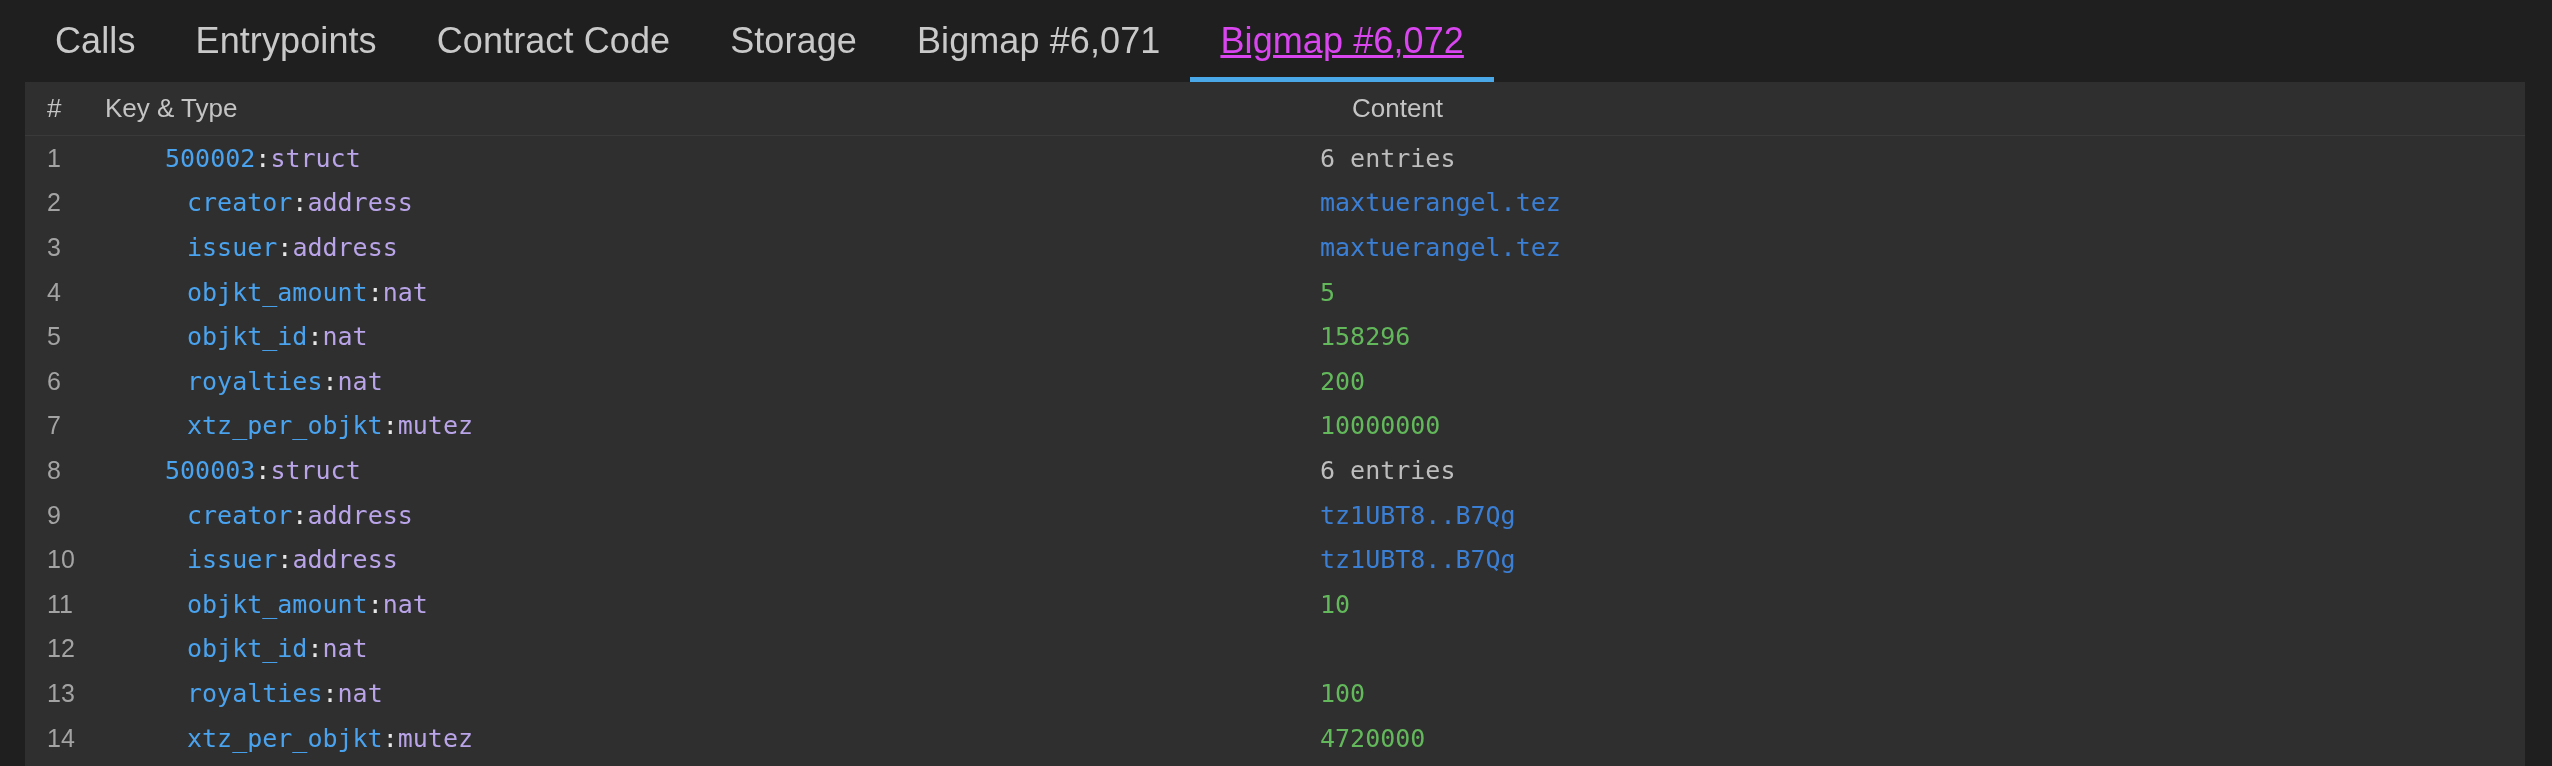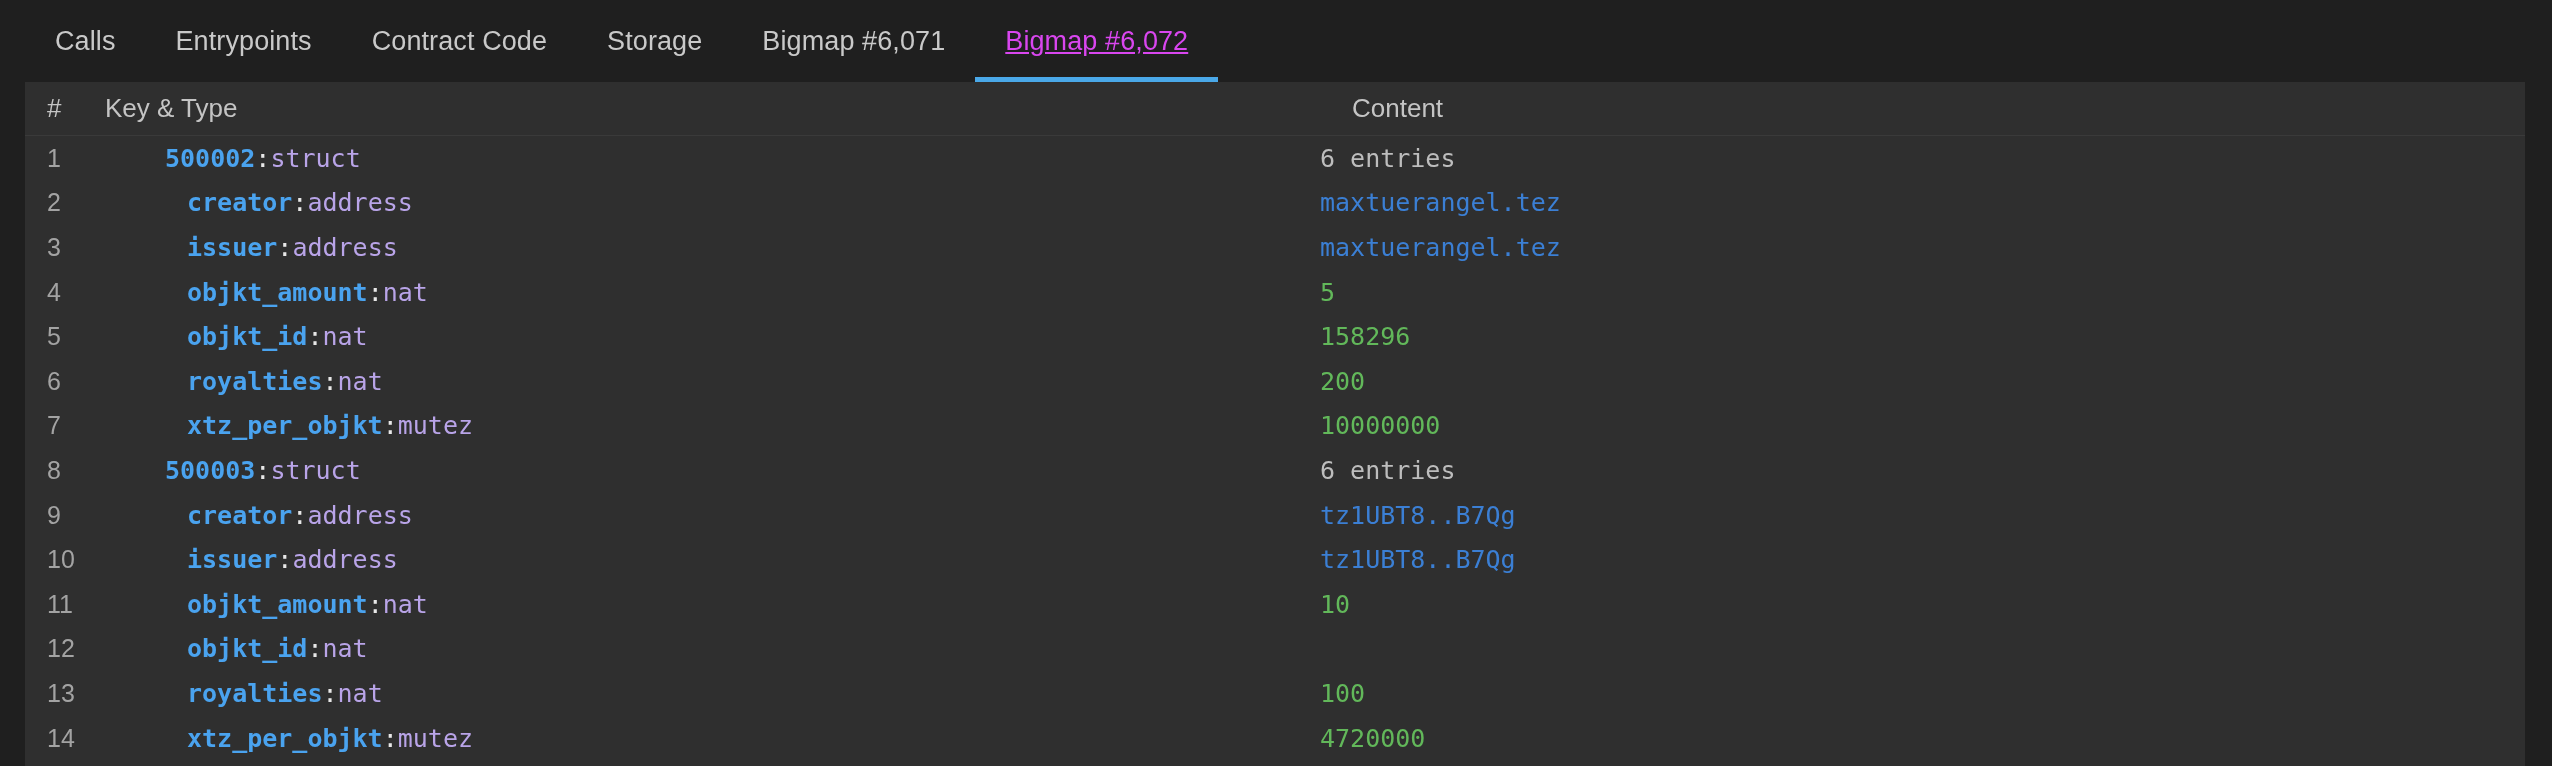--- a/index.html
+++ b/index.html
@@ -24,21 +24,21 @@
     display: flex;
     align-items: stretch;
     padding-left: 25px;
   }
 
   .tab {
     position: relative;
     display: flex;
     align-items: center;
     padding: 0 30px;
-    font-size: 27px;
+    font-size: 36px;
     color: #c9c9c9;
     letter-spacing: .1px;
     white-space: nowrap;
     cursor: pointer;
     user-select: none;
   }
 
   .tab.active {
     color: #d946ef;
     text-decoration: underline;
@@ -114,21 +114,21 @@
 
   .c-content {
     flex: 1;
     white-space: nowrap;
   }
 
   
   .ind0 { padding-left: 60px; }
   .ind1 { padding-left: 82px; }
 
-  .k-name   { color: #4aa3ef; font-weight: bold; }
+  .k-name   { color: #4aa3ef; }
   .k-colon  { color: #e8e8e8; }
   .k-type   { color: #b9a4e8; }
 
   .v-entries { color: #bdbdbd; font-family: "DejaVu Sans Mono", monospace; }
   .v-link    { color: #3b7fd4; cursor: pointer; }
   .v-num     { color: #62b85a; }
 </style>
 </head>
 <body>
 

